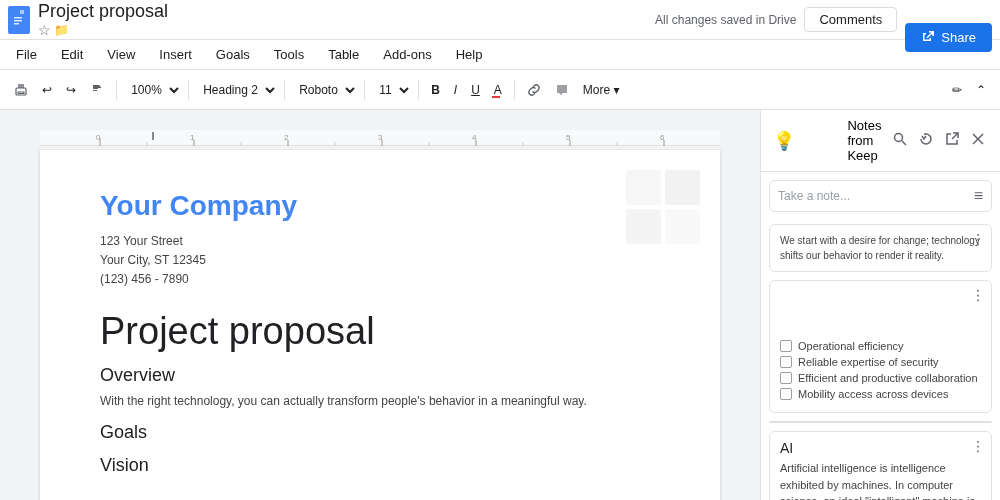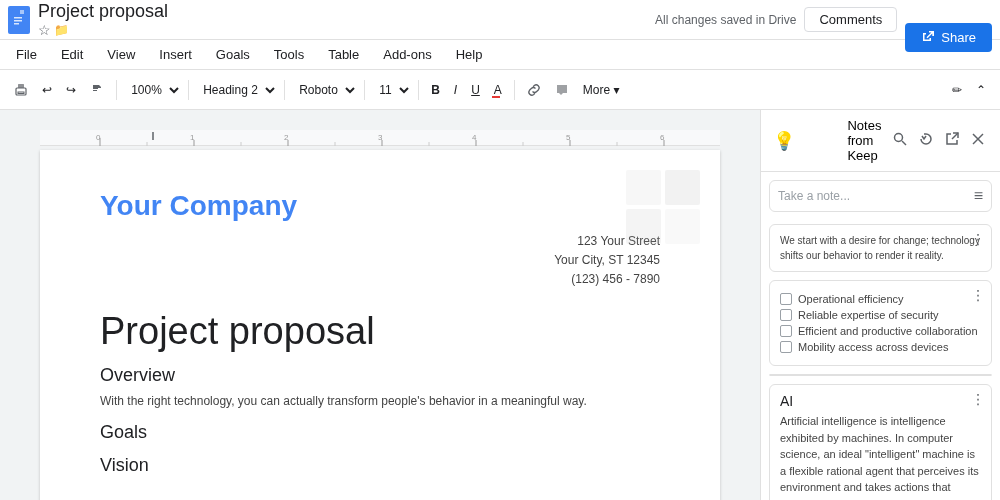--- a/index.html
+++ b/index.html
@@ -114,21 +114,21 @@
       display: grid;
       grid-template-columns: 1fr 1fr;
       gap: 4px;
       opacity: 0.15;
     }
     .watermark-sq {
       width: 35px; height: 35px; background: #888; border-radius: 2px;
     }
 
     .company-name { color: #4285f4; font-size: 28px; font-weight: bold; margin-bottom: 10px; }
-    .address-block { font-size: 12px; color: #444; line-height: 1.6; margin-bottom: 20px; text-align: right; }
+    .address-block { font-size: 12px; color: #444; line-height: 1.6; margin-bottom: 20px; }
     .doc-heading { font-size: 38px; color: #202124; font-weight: 300; margin-bottom: 8px; }
     .doc-date { color: #e53935; font-size: 13px; font-weight: bold; margin-bottom: 16px; }
     .section-heading { font-size: 18px; color: #202124; font-weight: 400; margin: 12px 0 6px; }
     .section-text { font-size: 12px; color: #444; line-height: 1.5; }
 
     
     #keep-panel {
       width: 240px;
       background: #fff;
       border-left: 1px solid #e0e0e0;
@@ -170,21 +170,21 @@
       border-radius: 6px;
       padding: 8px 10px;
       position: relative;
     }
     .keep-card-text { font-size: 10px; color: #444; line-height: 1.5; }
     .keep-card-more {
       position: absolute; top: 6px; right: 6px;
       font-size: 14px; color: #5f6368; cursor: pointer;
     }
 
-    .keep-checklist { padding: 2px 0; }
+    .keep-checklist { padding: 2px 0; margin-top: 47px; }
     .keep-check-item {
       display: flex; align-items: center; gap: 6px;
       padding: 2px 0;
       font-size: 11px; color: #444;
     }
     .keep-checkbox {
       width: 12px; height: 12px; border: 1px solid #9aa0a6;
       border-radius: 2px; flex-shrink: 0;
     }
 

